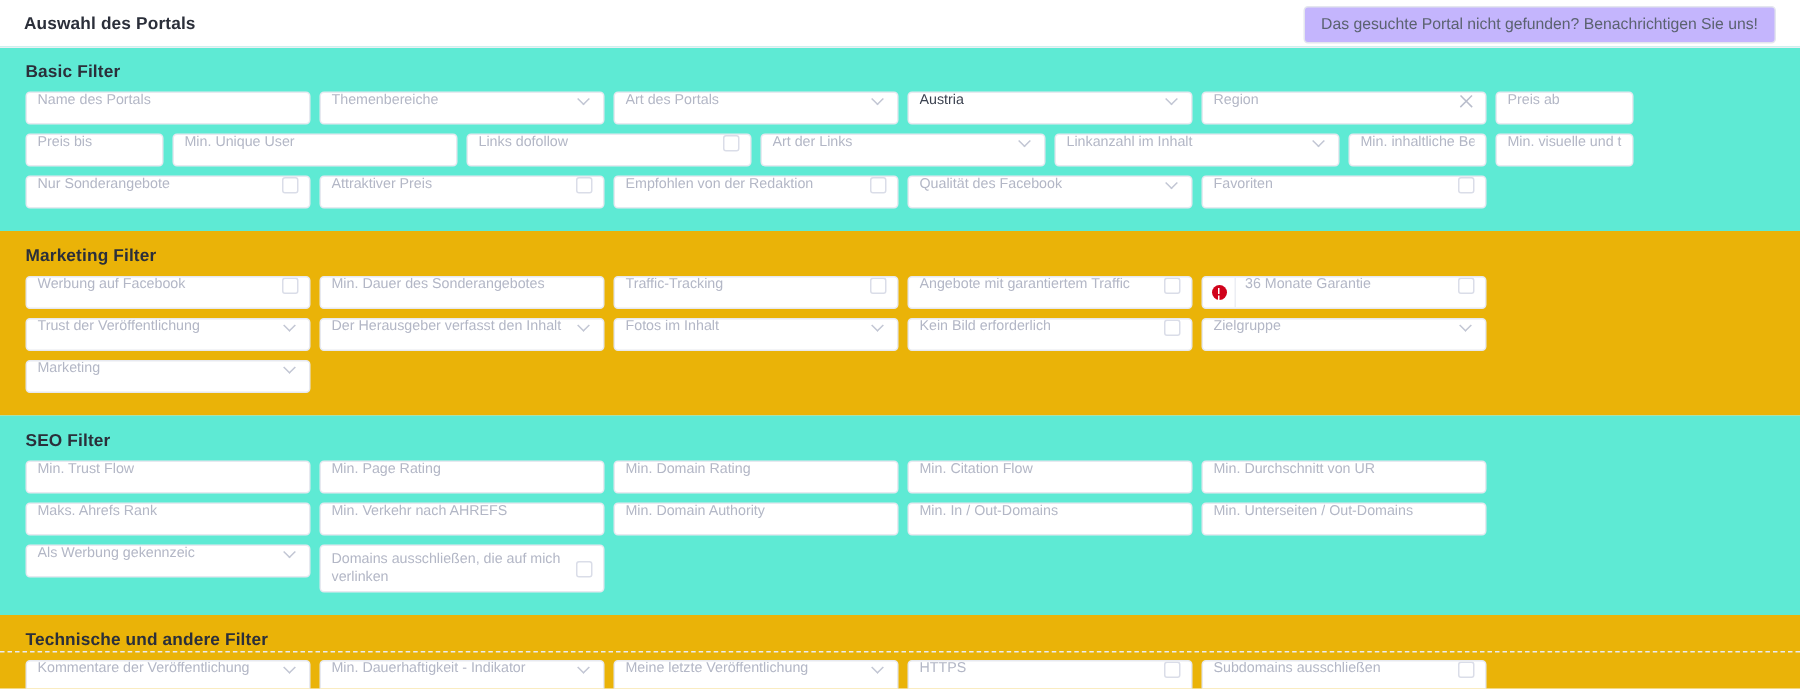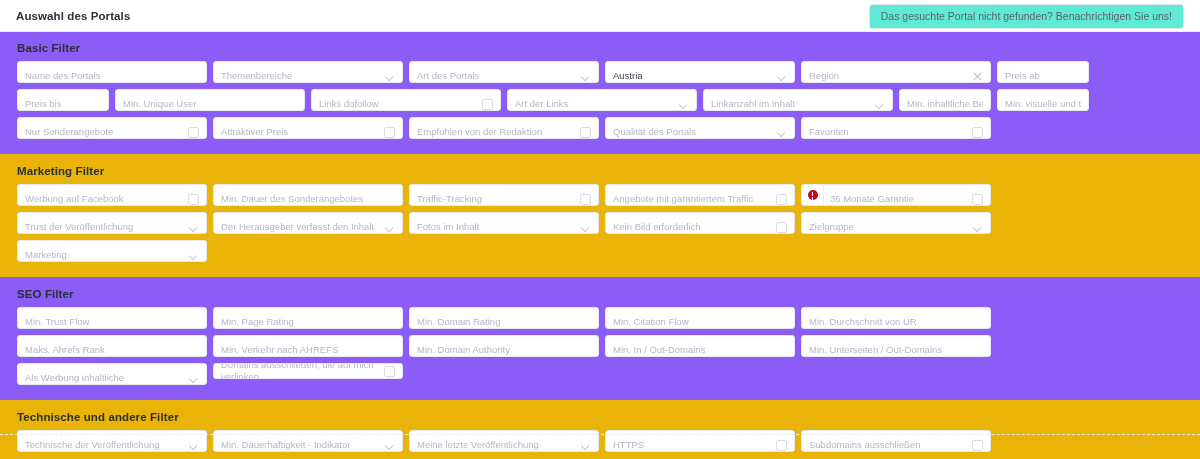--- a/index.html
+++ b/index.html
@@ -28,42 +28,42 @@
   }
   .topbar-title {
     font-size: 11.5px;
     font-weight: bold;
     color: #2b2f3a;
     letter-spacing: .1px;
   }
   .notify-btn {
     font-size: 10.5px;
     color: #5b6270;
-    background: #5eead4;
+    background: #c4b5fd;
     border: 1px solid #e4e6ee;
     border-radius: 3px;
     padding: 6px 11px;
     line-height: 1;
     white-space: nowrap;
     cursor: pointer;
     margin-top: 2px;
   }
   .header-rule {
     position: absolute;
     left: 0; right: 0; top: 31px;
     height: 1px;
     background: #eceef3;
   }
 
   
   .section {
     padding: 9px 14px 9px 14px;
   }
   .section.alt { background: #eab308; }
-  .section.white { background: #8b5cf6; }
+  .section.white { background: #5eead4; }
   .section-title {
     font-size: 11.5px;
     font-weight: bold;
     color: #2b2f3a;
     margin: 2px 0 7px 3px;
     letter-spacing: .1px;
   }
 
   .grid {
     display: flex;
@@ -77,31 +77,31 @@
     padding: 0 3px 6px 3px;
   }
   .cell.w-half { width: 98px; }
 
   .field {
     height: 22px;
     border: 1px solid #e7e9f0;
     border-radius: 3px;
     background: #ffffff;
     display: flex;
-    align-items: flex-end;
+    align-items: flex-start;
     padding: 0 7px;
     font-size: 9.5px;
     color: #b3b7c6;
     position: relative;
     white-space: nowrap;
     overflow: hidden;
     cursor: text;
   }
   .field.tall {
-    height: 16px;
+    height: 32px;
     align-items: center;
   }
   .field.select { cursor: pointer; }
   .field .lbl {
     flex: 1 1 auto;
     overflow: hidden;
     text-overflow: clip;
     white-space: nowrap;
     line-height: 1.15;
   }
@@ -292,21 +292,21 @@
             </div>
           </div>
           <div class="cell">
             <div class="field">
               <span class="lbl">Empfohlen von der Redaktion</span>
               <span class="cbox"></span>
             </div>
           </div>
           <div class="cell">
             <div class="field select">
-              <span class="lbl">Qualität des Portals</span>
+              <span class="lbl">Qualität des Facebook</span>
               <span class="caret"></span>
             </div>
           </div>
           <div class="cell">
             <div class="field">
               <span class="lbl">Favoriten</span>
               <span class="cbox"></span>
             </div>
           </div>
         </div>
@@ -432,38 +432,38 @@
               <span class="lbl">Min. In / Out-Domains</span>
             </div>
           </div>
           <div class="cell">
             <div class="field">
               <span class="lbl">Min. Unterseiten / Out-Domains</span>
             </div>
           </div>
           <div class="cell">
             <div class="field select">
-              <span class="lbl">Als Werbung inhaltliche</span>
+              <span class="lbl">Als Werbung gekennzeic</span>
               <span class="caret"></span>
             </div>
           </div>
           <div class="cell">
             <div class="field tall">
               <span class="lbl wrap">Domains ausschließen, die auf mich verlinken</span>
               <span class="cbox"></span>
             </div>
           </div>
         </div>
       </div>
       <div class="section alt">
         <div class="section-title">Technische und andere Filter</div>
         <div class="grid">
           <div class="cell">
             <div class="field select">
-              <span class="lbl">Technische der Veröffentlichung</span>
+              <span class="lbl">Kommentare der Veröffentlichung</span>
               <span class="caret"></span>
             </div>
           </div>
           <div class="cell">
             <div class="field select">
               <span class="lbl">Min. Dauerhaftigkeit - Indikator</span>
               <span class="caret"></span>
             </div>
           </div>
           <div class="cell">

